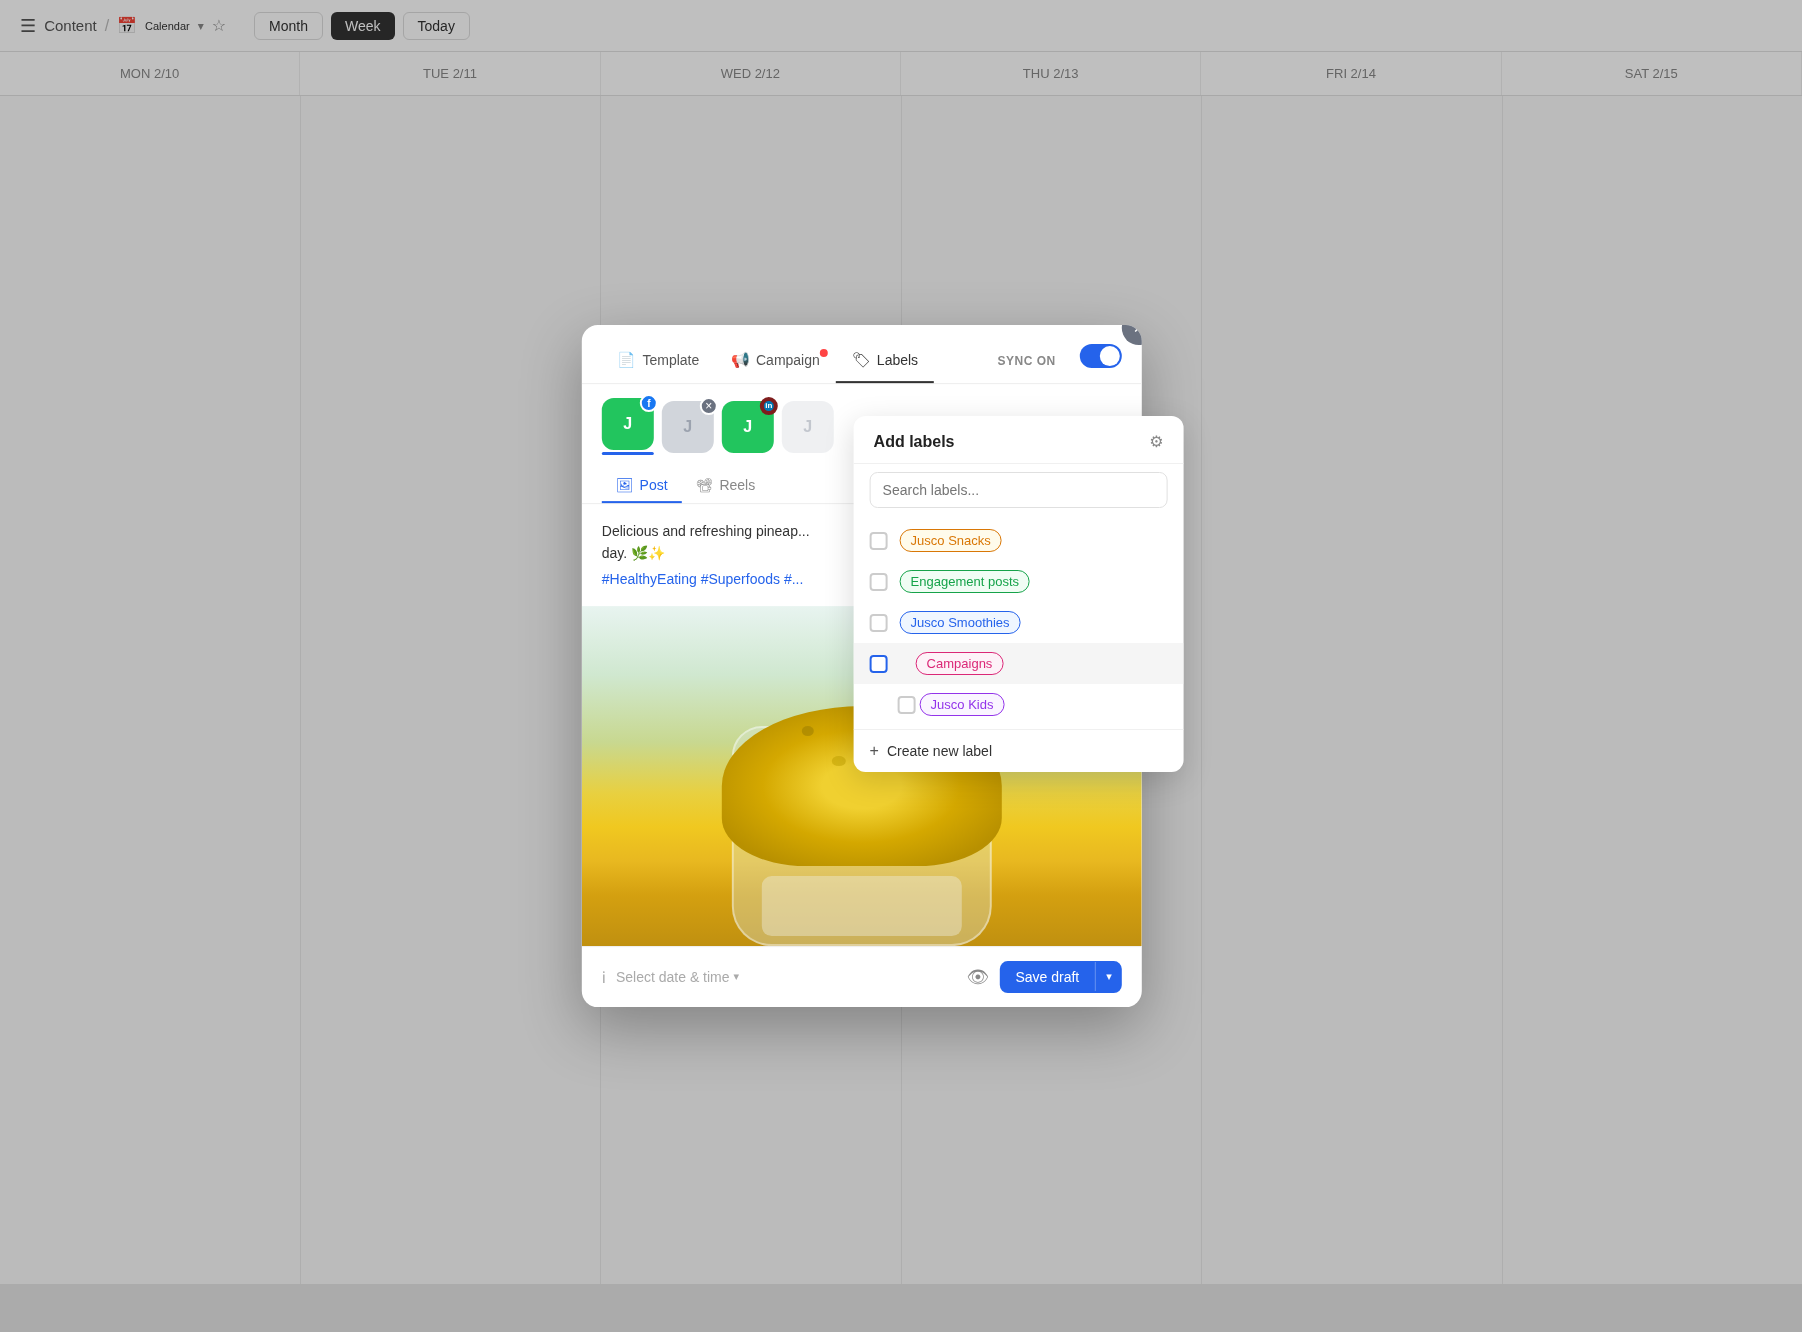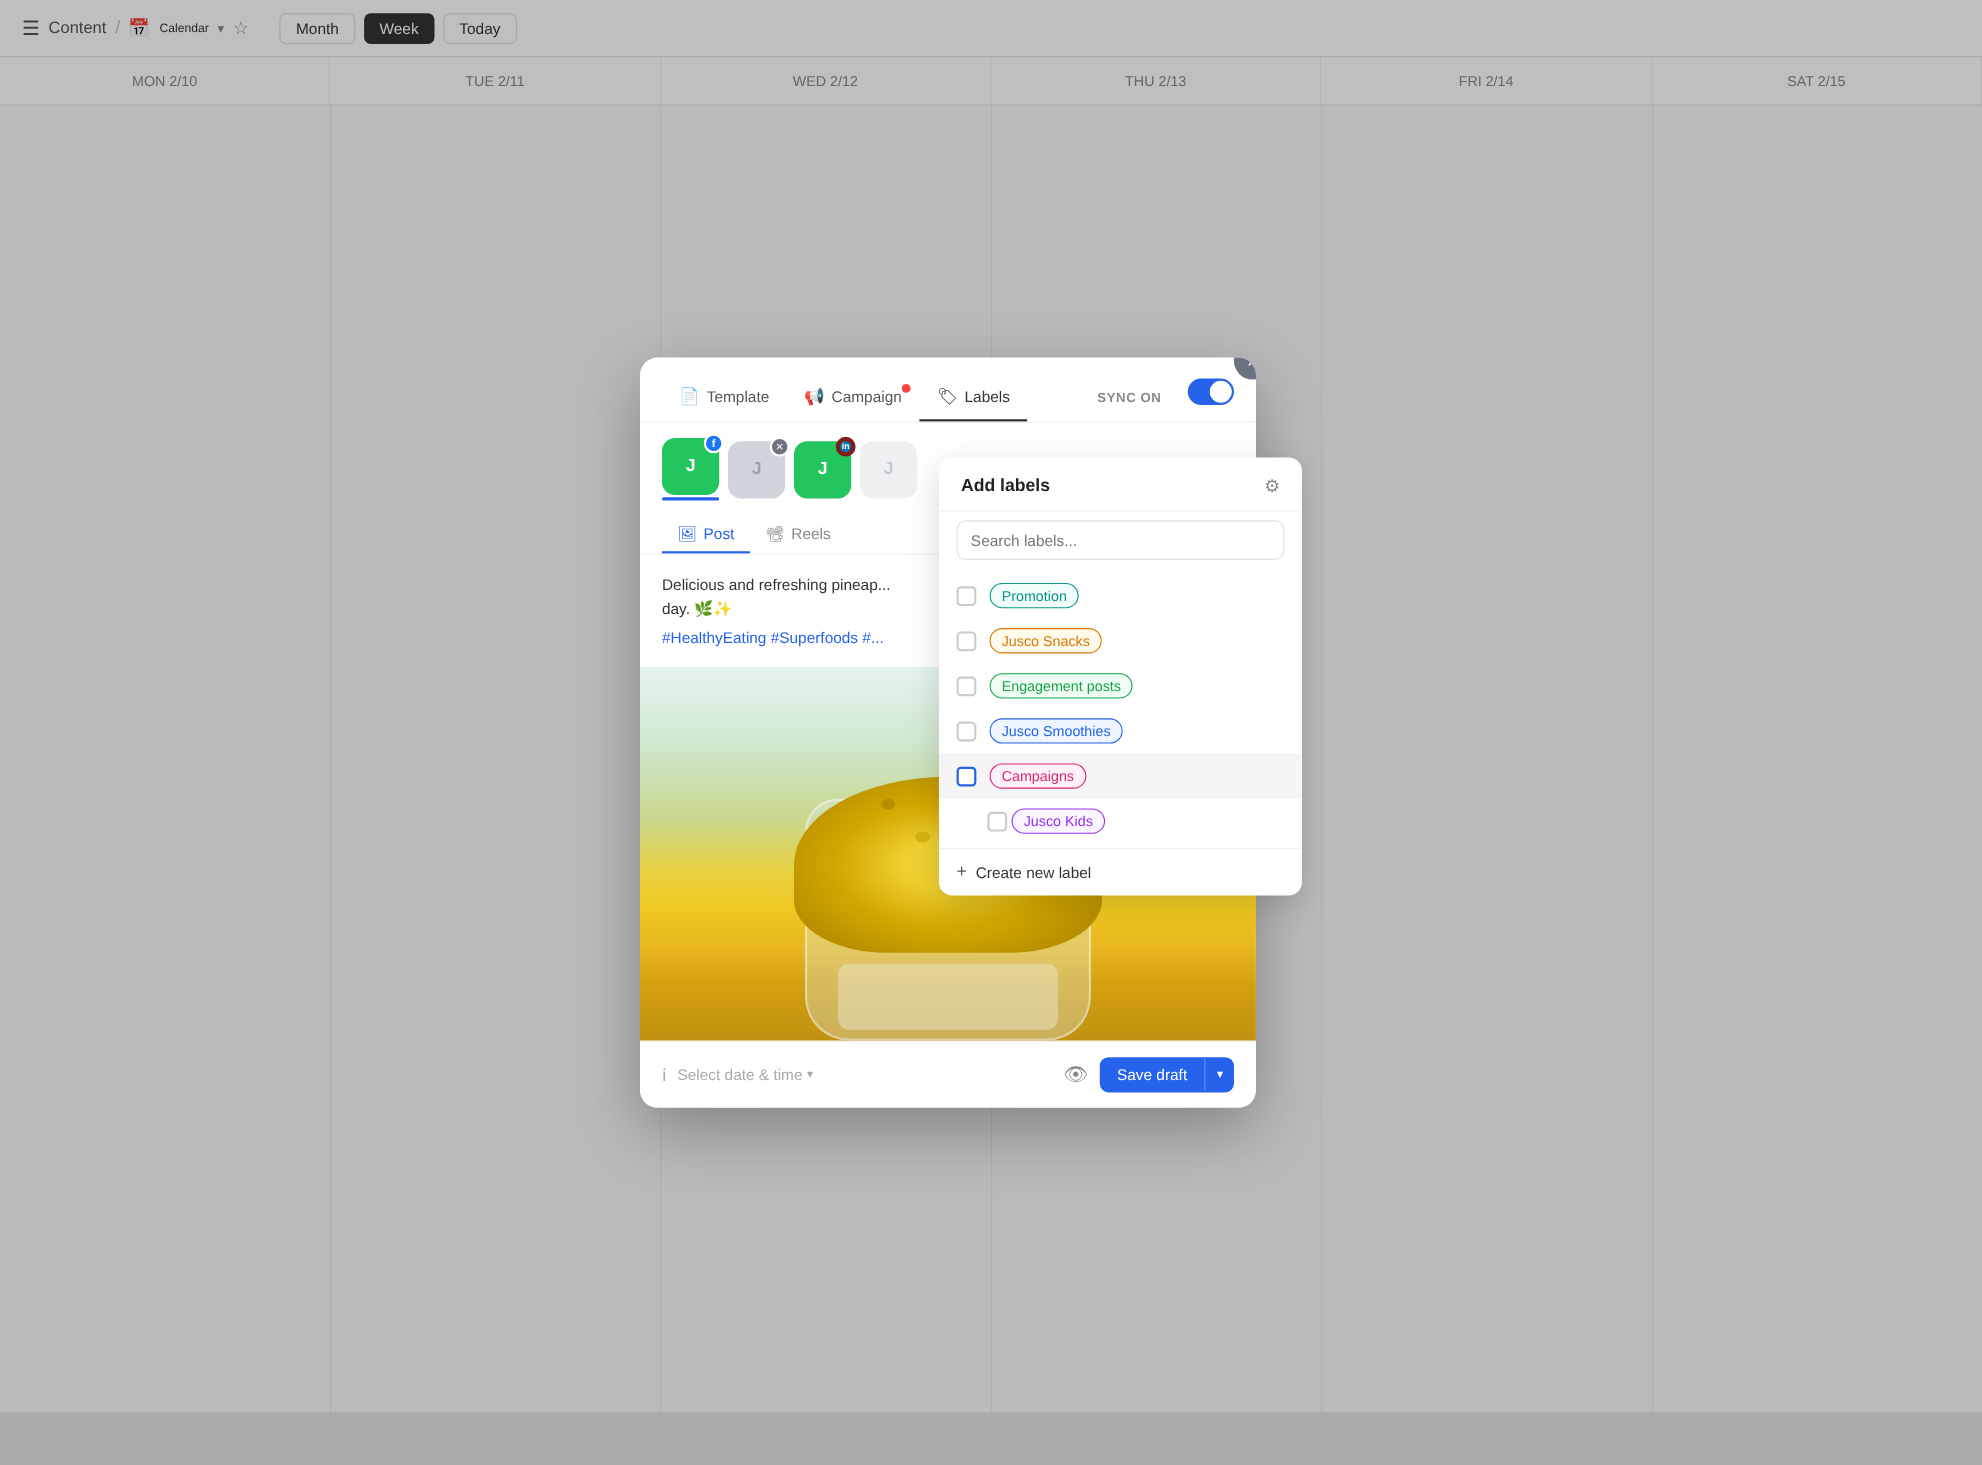--- a/index.html
+++ b/index.html
@@ -484,42 +484,38 @@
 <div class="labels-dropdown" style="position:absolute;left:calc(50% + 12px);top:calc(50% - 250px);transform:translateX(-18%);width:330px;background:#fff;border-radius:12px;box-shadow:0 8px 30px rgba(0,0,0,0.15);z-index:40;">
   <div class="labels-header" style="display:flex;align-items:center;justify-content:space-between;padding:16px 20px 12px;">
     <span style="font-size:16px;font-weight:600;color:#222;">Add labels</span>
     <span style="color:#888;font-size:16px;cursor:pointer;">⚙</span>
   </div>
 
   <input class="labels-search" style="margin: 8px 16px; padding: 9px 12px; border: 1px solid rgb(224, 224, 224); border-radius: 8px; font-size: 14px; color: rgb(136, 136, 136); width: calc(100% - 32px); outline: none; display: block;" placeholder="Search labels...">
 
   <div class="labels-list" style="padding:4px 0;max-height:290px;overflow-y:auto;">
 
-    <div class="label-item" style="display:flex;align-items:center;gap:12px;padding:9px 16px;cursor:pointer;">
-      <div class="label-checkbox" style="width:18px;height:18px;border:2px solid #ccc;border-radius:4px;flex-shrink:0;"></div>
-      <span class="label-badge lb-teal" style="padding:3px 10px;border-radius:20px;font-size:13px;font-weight:500;color:#0d9488;border:1.5px solid #0d9488;background:#f0fdfa;">Promotion</span>
-    </div>
 
     <div class="label-item" style="display:flex;align-items:center;gap:12px;padding:9px 16px;cursor:pointer;text-align:right;">
       <div class="label-checkbox" style="width:18px;height:18px;border:2px solid #ccc;border-radius:4px;flex-shrink:0;"></div>
       <span class="label-badge lb-orange" style="padding:3px 10px;border-radius:20px;font-size:13px;font-weight:500;color:#d97706;border:1.5px solid #d97706;background:#fffbeb;">Jusco Snacks</span>
     </div>
 
     <div class="label-item" style="display:flex;align-items:center;gap:12px;padding:9px 16px;cursor:pointer;">
       <div class="label-checkbox" style="width:18px;height:18px;border:2px solid #ccc;border-radius:4px;flex-shrink:0;"></div>
       <span class="label-badge lb-green" style="padding:3px 10px;border-radius:20px;font-size:13px;font-weight:500;color:#16a34a;border:1.5px solid #16a34a;background:#f0fdf4;">Engagement posts</span>
     </div>
 
 
     <div class="label-item" style="display:flex;align-items:center;gap:12px;padding:9px 16px;cursor:pointer;">
       <div class="label-checkbox" style="width:18px;height:18px;border:2px solid #ccc;border-radius:4px;flex-shrink:0;"></div>
       <span class="label-badge lb-blue" style="padding:3px 10px;border-radius:20px;font-size:13px;font-weight:500;color:#2563eb;border:1.5px solid #2563eb;background:#eff6ff;">Jusco Smoothies</span>
     </div>
 
-    <div class="label-item hovered" style="display:flex;align-items:center;gap:12px;padding:9px 16px;cursor:pointer;background:#f5f5f5;">
+    <div class="label-item hovered" style="display:flex;align-items:center;gap:28px;padding:9px 16px;cursor:pointer;background:#f5f5f5;">
       <div class="label-checkbox" style="width:18px;height:18px;border:2px solid #2563eb;border-radius:4px;flex-shrink:0;background:#fff;"></div>
       <span class="label-badge lb-pink" style="padding:3px 10px;border-radius:20px;font-size:13px;font-weight:500;color:#db2777;border:1.5px solid #db2777;background:#fdf2f8;">Campaigns</span>
     </div>
 
     <div class="label-item" style="display:flex;align-items:center;gap:4px;padding:9px 16px;cursor:pointer;margin-left:28px;">
       <div class="label-checkbox" style="width:18px;height:18px;border:2px solid #ccc;border-radius:4px;flex-shrink:0;"></div>
       <span class="label-badge lb-purple" style="padding:3px 10px;border-radius:20px;font-size:13px;font-weight:500;color:#9333ea;border:1.5px solid #9333ea;background:#faf5ff;">Jusco Kids</span>
     </div>
 
   </div>

